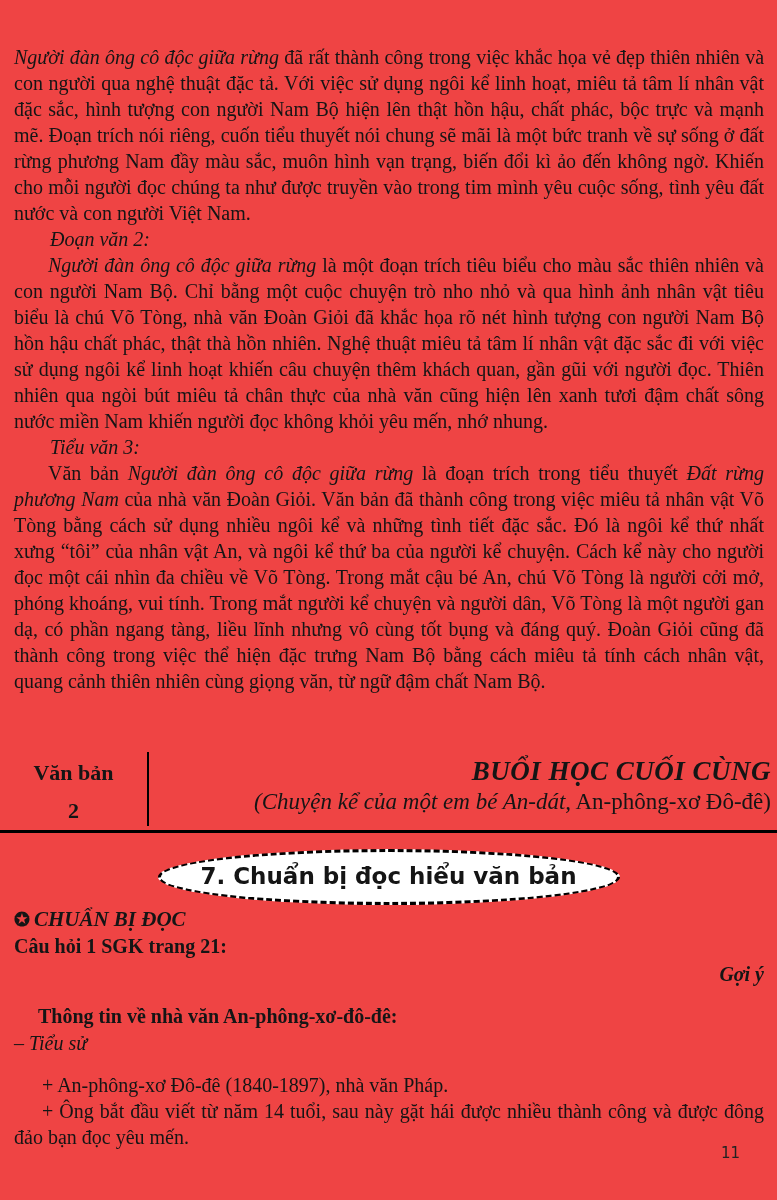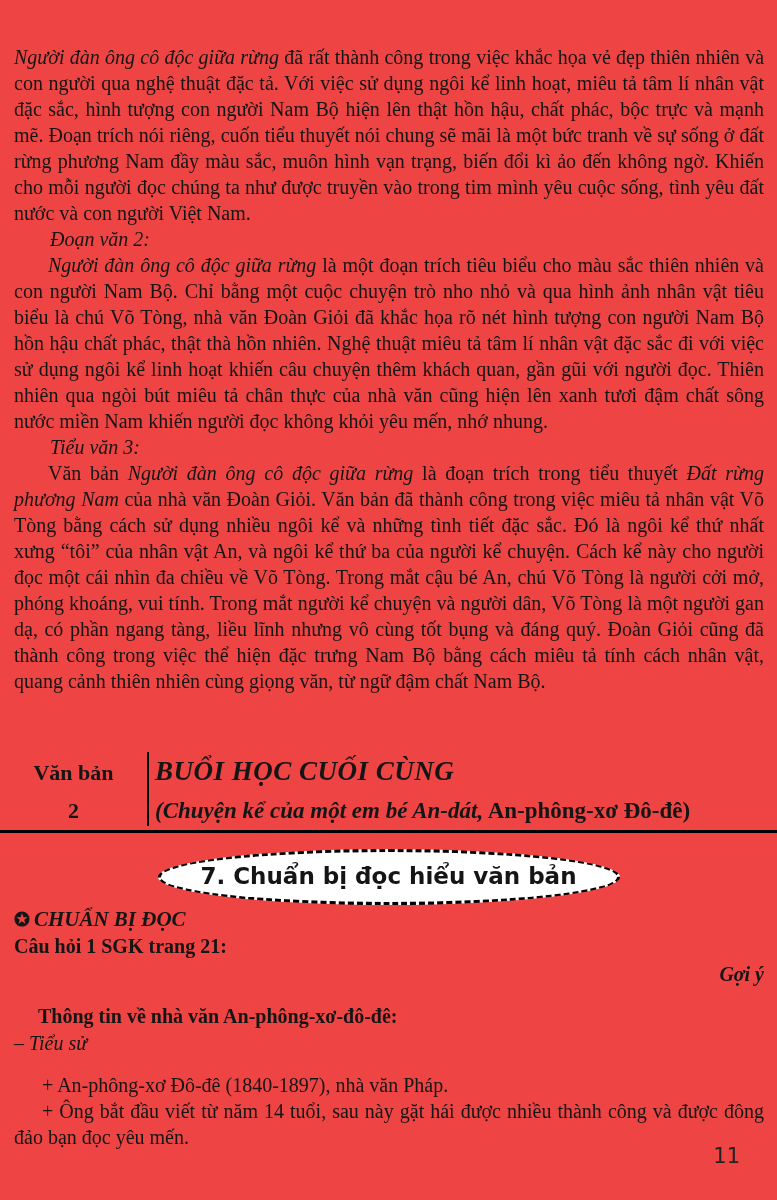--- a/index.html
+++ b/index.html
@@ -29,23 +29,23 @@
     padding-bottom:4px;
   }
   .lt-left{
     width:147px;flex:0 0 147px;
     border-right:2px solid #000;
     text-align:center;
     font-weight:bold;font-size:22px;
     padding:8px 0 2px 0;
   }
   .lt-left .cell-num{margin-top:12px;font-size:22px;}
-  .lt-right{flex:1;text-align:left;padding:4px 6px 2px 6px;}
+  .lt-right{flex:1;text-align:right;padding:4px 6px 2px 6px;}
   .lt-title{font-weight:bold;font-style:italic;font-size:27px;letter-spacing:.5px;}
-  .lt-sub{font-size:23px;margin-top:11px;font-weight:bold;}
+  .lt-sub{font-size:23px;margin-top:2px;}
 
   
   .oval{
     position:absolute;top:849px;left:50%;transform:translateX(-50%);
     border:3px dashed #000;
     border-radius:50%;
     padding:11px 40px 13px 40px;
     font-family:"DejaVu Sans", sans-serif;
     font-weight:bold;font-size:23px;
     white-space:nowrap;
@@ -62,21 +62,21 @@
   .q-label{font-weight:bold;}
   .hint{text-align:right;font-weight:bold;font-style:italic;margin-top:2px;}
   .info-heading{font-weight:bold;padding-left:24px;margin-top:16px;}
   .bio-label{font-style:italic;margin-top:1px;}
   .bullet{text-indent:28px;text-align:justify;}
   .bullet.first{margin-top:16px;}
 
   .pagenum{
     position:absolute;top:1144px;right:37px;
     font-family:"DejaVu Sans", sans-serif;
-    font-size:21px;color:#222;
+    font-size:15px;color:#222;
   }
 </style>
 </head>
 <body>
 
 <div class="page">
 
   <div class="text-col">
       <div class="para"><span class="it">Người đàn ông cô độc giữa rừng</span><span> đã rất thành công trong việc khắc họa vẻ đẹp thiên nhiên và con người qua nghệ thuật đặc tả. Với việc sử dụng ngôi kể linh hoạt, miêu tả tâm lí nhân vật đặc sắc, hình tượng con người Nam Bộ hiện lên thật hồn hậu, chất phác, bộc trực và mạnh mẽ. Đoạn trích nói riêng, cuốn tiểu thuyết nói chung sẽ mãi là một bức tranh về sự sống ở đất rừng phương Nam đầy màu sắc, muôn hình vạn trạng, biến đổi kì ảo đến không ngờ. Khiến cho mỗi người đọc chúng ta như được truyền vào trong tim mình yêu cuộc sống, tình yêu đất nước và con người Việt Nam.</span></div>
       <div class="label"><span class="it">Đoạn văn 2:</span></div>

